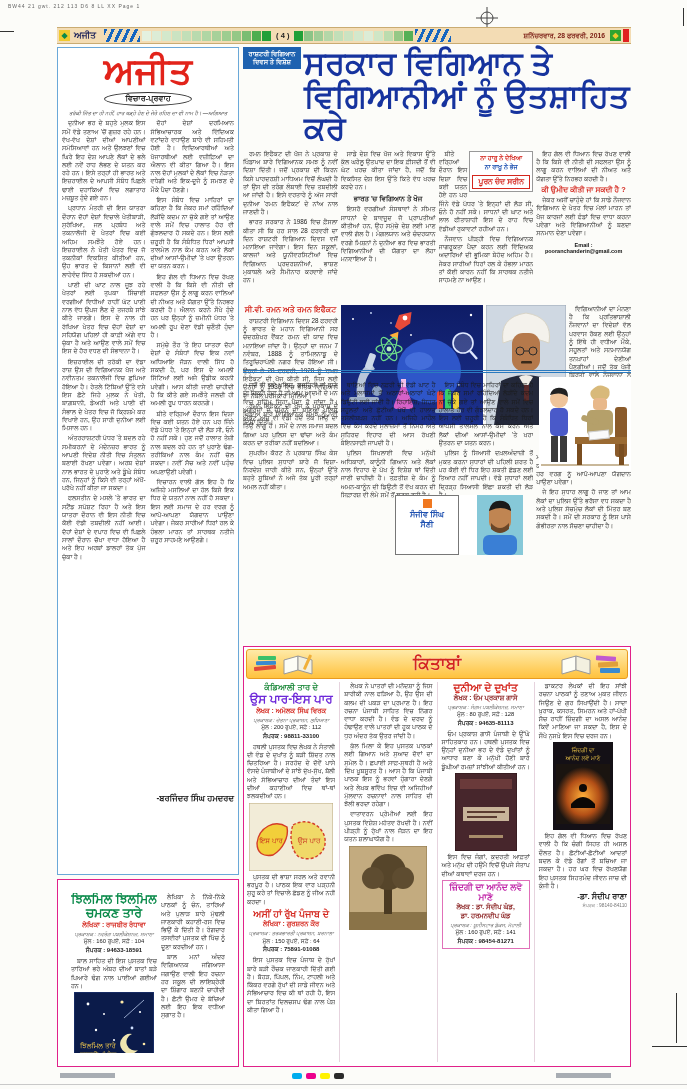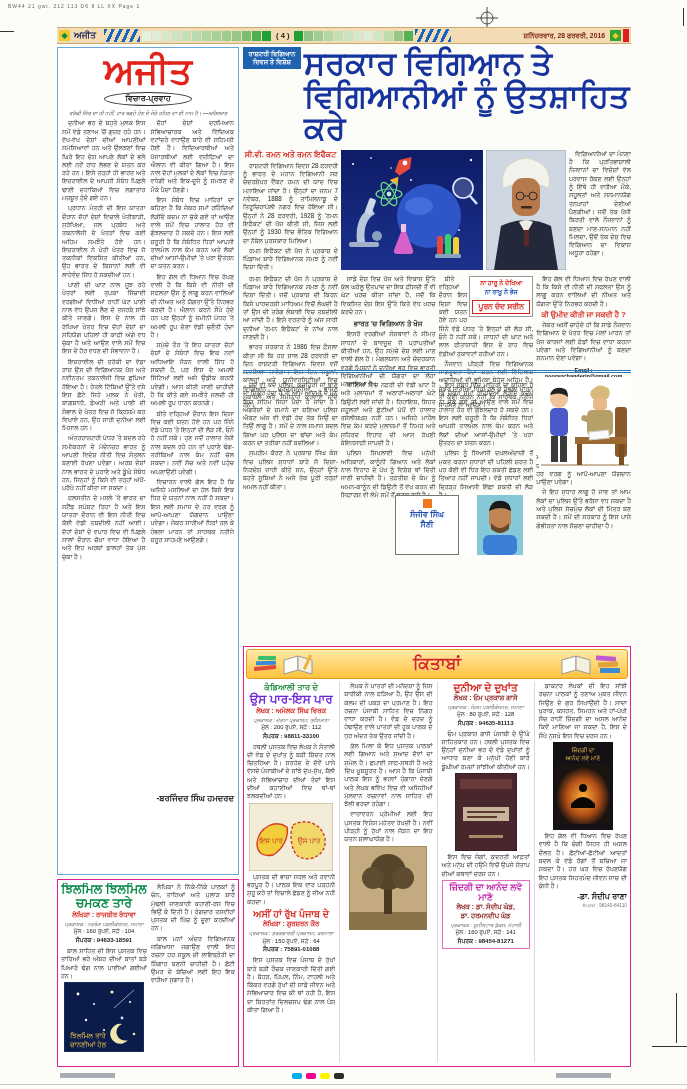--- a/index.html
+++ b/index.html
@@ -81,21 +81,21 @@
   .r-pub{font-size:5.2px;font-style:italic;color:#555;text-align:center;line-height:1.25;margin-top:1px}
   .r-price{font-size:5.8px;color:#222;text-align:center;margin-top:1px}
   .r-contact{font-size:6px;font-weight:bold;color:#222;text-align:center;margin:1px 0 2px}
   .r4-box{border:1px solid #e070b8;padding:2px;margin:2px 0;text-align:center}
   .r4-box .t{color:#c026a8;font-weight:bold;font-size:9px;line-height:1.1}
   .bk-sig{text-align:right;font-weight:bold;font-size:8px;color:#222;margin-top:2px}
   .bk-sigc{text-align:right;font-size:4.8px;color:#777}
   .coverwrap{display:flex;justify-content:center;margin:2px 0}
   
   #star-box{left:57px;top:879px;width:182px;height:188px;border:1.6px solid #e0218a;background:#fff;
-    box-sizing:border-box;padding:3px;display:flex;gap:4px}
+    box-sizing:border-box;padding:13px;display:flex;gap:4px}
   .st-c1{width:86px;overflow:hidden}
   .st-c2{flex:1;overflow:hidden}
   .st-t{color:#0a8a4a;font-weight:800;font-size:12.5px;text-align:center;line-height:1.08}
   
   .graybar{position:absolute;height:5px;background:#a8adb3;top:1073px}
   #cmyk{left:292px;top:1073px;display:flex;gap:4px}
   #cmyk span{width:10px;height:6px;border-radius:2px;display:inline-block}
   #baseline{left:0;top:1084px;width:687px;height:1px;background:#c9c9c9}
 </style>
 </head>
@@ -173,20 +173,56 @@
   <div class="edit-sig">-ਬਰਜਿੰਦਰ ਸਿੰਘ ਹਮਦਰਦ</div>
 </div>
 
 <div class="abs" id="science">
   <div class="sci-head">
     <div class="kicker">
       <div>ਰਾਸ਼ਟਰੀ ਵਿਗਿਆਨ</div>
       <div>ਦਿਵਸ ਤੇ ਵਿਸ਼ੇਸ਼</div>
     </div>
     <div class="sci-headline">ਸਰਕਾਰ ਵਿਗਿਆਨ ਤੇ ਵਿਗਿਆਨੀਆਂ ਨੂੰ ਉਤਸ਼ਾਹਿਤ ਕਰੇ</div>
+  </div>
+  <div class="sci-row" style="height:150px">
+    <div class="sci-c nt" style="flex:1">
+        <p>ਰਮਨ ਇਫੈਕਟ ਦੀ ਖੋਜ ਨੇ ਪ੍ਰਕਾਸ਼ ਦੇ ਖਿੰਡਾਅ ਬਾਰੇ ਵਿਗਿਆਨਕ ਸਮਝ ਨੂੰ ਨਵੀਂ ਦਿਸ਼ਾ ਦਿੱਤੀ। ਜਦੋਂ ਪ੍ਰਕਾਸ਼ ਦੀ ਕਿਰਨ ਕਿਸੇ ਪਾਰਦਰਸ਼ੀ ਮਾਧਿਅਮ ਵਿਚੋਂ ਲੰਘਦੀ ਹੈ ਤਾਂ ਉਸ ਦੀ ਤਰੰਗ ਲੰਬਾਈ ਵਿਚ ਤਬਦੀਲੀ ਆ ਜਾਂਦੀ ਹੈ। ਇਸੇ ਵਰਤਾਰੇ ਨੂੰ ਅੱਜ ਸਾਰੀ ਦੁਨੀਆ 'ਰਮਨ ਇਫੈਕਟ' ਦੇ ਨਾਂਅ ਨਾਲ ਜਾਣਦੀ ਹੈ।</p>
+        <p>ਭਾਰਤ ਸਰਕਾਰ ਨੇ 1986 ਵਿਚ ਫ਼ੈਸਲਾ ਕੀਤਾ ਸੀ ਕਿ ਹਰ ਸਾਲ 28 ਫਰਵਰੀ ਦਾ ਦਿਨ ਰਾਸ਼ਟਰੀ ਵਿਗਿਆਨ ਦਿਵਸ ਵਜੋਂ ਮਨਾਇਆ ਜਾਵੇਗਾ। ਇਸ ਦਿਨ ਸਕੂਲਾਂ, ਕਾਲਜਾਂ ਅਤੇ ਯੂਨੀਵਰਸਿਟੀਆਂ ਵਿਚ ਵਿਗਿਆਨ ਪ੍ਰਦਰਸ਼ਨੀਆਂ, ਭਾਸ਼ਣ ਮੁਕਾਬਲੇ ਅਤੇ ਸੈਮੀਨਾਰ ਕਰਵਾਏ ਜਾਂਦੇ ਹਨ।</p>
+      </div>
+    <div class="sci-c" style="flex:1">
+      <div class="nt">
+          <p>ਸਾਡੇ ਦੇਸ਼ ਵਿਚ ਖੋਜ ਅਤੇ ਵਿਕਾਸ ਉੱਤੇ ਕੁੱਲ ਘਰੇਲੂ ਉਤਪਾਦ ਦਾ ਇਕ ਫ਼ੀਸਦੀ ਤੋਂ ਵੀ ਘੱਟ ਖਰਚ ਕੀਤਾ ਜਾਂਦਾ ਹੈ, ਜਦੋਂ ਕਿ ਵਿਕਸਿਤ ਦੇਸ਼ ਇਸ ਉੱਤੇ ਕਿਤੇ ਵੱਧ ਖਰਚ ਕਰਦੇ ਹਨ।</p>
+        </div>
+      <div class="bold-sub">ਭਾਰਤ 'ਚ ਵਿਗਿਆਨ ਤੇ ਖੋਜ</div>
+      <div class="nt">
+          <p>ਇਸਰੋ ਵਰਗੀਆਂ ਸੰਸਥਾਵਾਂ ਨੇ ਸੀਮਤ ਸਾਧਨਾਂ ਦੇ ਬਾਵਜੂਦ ਜੋ ਪ੍ਰਾਪਤੀਆਂ ਕੀਤੀਆਂ ਹਨ, ਉਹ ਸਮੁੱਚੇ ਦੇਸ਼ ਲਈ ਮਾਣ ਵਾਲੀ ਗੱਲ ਹੈ। ਮੰਗਲਯਾਨ ਅਤੇ ਚੰਦਰਯਾਨ ਵਰਗੇ ਮਿਸ਼ਨਾਂ ਨੇ ਦੁਨੀਆ ਭਰ ਵਿਚ ਭਾਰਤੀ ਵਿਗਿਆਨੀਆਂ ਦੀ ਯੋਗਤਾ ਦਾ ਲੋਹਾ ਮਨਵਾਇਆ ਹੈ।</p>
+        </div>
+    </div>
+    <div class="sci-c nt" style="flex:1">
+      <div class="quote-box">
+        <div class="l1">ਨਾ ਹਾਰੂ ਨੇ ਦੇਖਿਆ</div>
+        <div class="l2">ਨਾ ਰਾਖੂ ਨੇ ਭੇਜ</div>
+        <div class="nm">ਪੂਰਨ ਚੰਦ ਸਰੀਨ</div>
+      </div>
+      <div>
+          <p>ਬੀਤੇ ਵਰ੍ਹਿਆਂ ਦੌਰਾਨ ਇਸ ਦਿਸ਼ਾ ਵਿਚ ਕਈ ਯਤਨ ਹੋਏ ਹਨ ਪਰ ਜਿੰਨੇ ਵੱਡੇ ਪੱਧਰ 'ਤੇ ਇਨ੍ਹਾਂ ਦੀ ਲੋੜ ਸੀ, ਓਨੇ ਹੋ ਨਹੀਂ ਸਕੇ। ਸਾਧਨਾਂ ਦੀ ਘਾਟ ਅਤੇ ਲਾਲ ਫੀਤਾਸ਼ਾਹੀ ਇਸ ਦੇ ਰਾਹ ਵਿਚ ਵੱਡੀਆਂ ਰੁਕਾਵਟਾਂ ਰਹੀਆਂ ਹਨ।</p>
+          <p>ਨੌਜਵਾਨ ਪੀੜ੍ਹੀ ਵਿਚ ਵਿਗਿਆਨਕ ਜਾਗਰੂਕਤਾ ਪੈਦਾ ਕਰਨ ਲਈ ਵਿੱਦਿਅਕ ਅਦਾਰਿਆਂ ਦੀ ਭੂਮਿਕਾ ਬੇਹੱਦ ਅਹਿਮ ਹੈ। ਜੇਕਰ ਸਾਰੀਆਂ ਧਿਰਾਂ ਰਲ ਕੇ ਹੰਭਲਾ ਮਾਰਨ ਤਾਂ ਕੋਈ ਕਾਰਨ ਨਹੀਂ ਕਿ ਸਾਰਥਕ ਨਤੀਜੇ ਸਾਹਮਣੇ ਨਾ ਆਉਣ।</p>
+        </div>
+    </div>
+    <div class="sci-c" style="flex:1">
+      <div class="nt">
+          <p>ਇਹ ਗੱਲ ਵੀ ਧਿਆਨ ਵਿਚ ਰੱਖਣ ਵਾਲੀ ਹੈ ਕਿ ਕਿਸੇ ਵੀ ਨੀਤੀ ਦੀ ਸਫਲਤਾ ਉਸ ਨੂੰ ਲਾਗੂ ਕਰਨ ਵਾਲਿਆਂ ਦੀ ਨੀਅਤ ਅਤੇ ਯੋਗਤਾ ਉੱਤੇ ਨਿਰਭਰ ਕਰਦੀ ਹੈ।</p>
+        </div>
+      <div class="red-sub" style="font-size:7.4px">ਕੀ ਉਮੀਦ ਕੀਤੀ ਜਾ ਸਕਦੀ ਹੈ ?</div>
+      <div class="nt">
+          <p>ਜੇਕਰ ਅਸੀਂ ਚਾਹੁੰਦੇ ਹਾਂ ਕਿ ਸਾਡੇ ਨੌਜਵਾਨ ਵਿਗਿਆਨ ਦੇ ਖੇਤਰ ਵਿਚ ਮੱਲਾਂ ਮਾਰਨ ਤਾਂ ਖੋਜ ਕਾਰਜਾਂ ਲਈ ਫੰਡਾਂ ਵਿਚ ਵਾਧਾ ਕਰਨਾ ਪਵੇਗਾ ਅਤੇ ਵਿਗਿਆਨੀਆਂ ਨੂੰ ਬਣਦਾ ਸਨਮਾਨ ਦੇਣਾ ਪਵੇਗਾ।</p>
+        </div>
+      <div class="email-line">Email : pooranchanderin@gmail.com</div>
+    </div>
   </div>
   <div class="sci-row" style="height:120px">
     <div class="sci-c" style="width:95px">
       <div class="red-sub">ਸੀ.ਵੀ. ਰਮਨ ਅਤੇ ਰਮਨ ਇਫੈਕਟ</div>
       <div class="nt" style="height:108px">
           <p>ਰਾਸ਼ਟਰੀ ਵਿਗਿਆਨ ਦਿਵਸ 28 ਫਰਵਰੀ ਨੂੰ ਭਾਰਤ ਦੇ ਮਹਾਨ ਵਿਗਿਆਨੀ ਸਰ ਚੰਦਰਸ਼ੇਖਰ ਵੈਂਕਟ ਰਮਨ ਦੀ ਯਾਦ ਵਿਚ ਮਨਾਇਆ ਜਾਂਦਾ ਹੈ। ਉਨ੍ਹਾਂ ਦਾ ਜਨਮ 7 ਨਵੰਬਰ, 1888 ਨੂੰ ਤਾਮਿਲਨਾਡੂ ਦੇ ਤਿਰੂਚਿਰਾਪੱਲੀ ਨਗਰ ਵਿਚ ਹੋਇਆ ਸੀ। ਉਨ੍ਹਾਂ ਨੇ 28 ਫਰਵਰੀ, 1928 ਨੂੰ 'ਰਮਨ ਇਫੈਕਟ' ਦੀ ਖੋਜ ਕੀਤੀ ਸੀ, ਜਿਸ ਲਈ ਉਨ੍ਹਾਂ ਨੂੰ 1930 ਵਿਚ ਭੌਤਿਕ ਵਿਗਿਆਨ ਦਾ ਨੋਬੇਲ ਪੁਰਸਕਾਰ ਮਿਲਿਆ।</p>
           <p>ਰਮਨ ਇਫੈਕਟ ਦੀ ਖੋਜ ਨੇ ਪ੍ਰਕਾਸ਼ ਦੇ ਖਿੰਡਾਅ ਬਾਰੇ ਵਿਗਿਆਨਕ ਸਮਝ ਨੂੰ ਨਵੀਂ ਦਿਸ਼ਾ ਦਿੱਤੀ।</p>
         </div>
     </div>
     <svg width="142" height="120" viewBox="0 0 142 120">
@@ -248,56 +284,20 @@
       <line x1="38" y1="46" x2="43" y2="46" stroke="#2a2a2a" stroke-width="1"></line>
       <rect x="35" y="56" width="11" height="2.6" rx="1.2" fill="#3a2a1a"></rect>
       <path d="M8 120 L15 76 Q40 64 65 76 L72 120 Z" fill="#23283a"></path>
       <path d="M33 72 L40 84 L47 72 Q40 68 33 72 Z" fill="#f0ede6"></path>
       <rect x="38" y="80" width="5" height="16" fill="#5a2a2a"></rect>
     </svg>
     <div class="sci-c nt" style="flex:1">
         <p>ਵਿਗਿਆਨੀਆਂ ਦਾ ਮੰਨਣਾ ਹੈ ਕਿ ਪ੍ਰਤਿਭਾਸ਼ਾਲੀ ਨੌਜਵਾਨਾਂ ਦਾ ਵਿਦੇਸ਼ਾਂ ਵੱਲ ਪਰਵਾਸ ਰੋਕਣ ਲਈ ਉਨ੍ਹਾਂ ਨੂੰ ਇੱਥੇ ਹੀ ਵਧੀਆ ਮੌਕੇ, ਸਹੂਲਤਾਂ ਅਤੇ ਸਨਮਾਨਯੋਗ ਤਨਖ਼ਾਹਾਂ ਦੇਣੀਆਂ ਪੈਣਗੀਆਂ। ਜਦੋਂ ਤੱਕ ਖੋਜੀ ਬਿਰਤੀ ਵਾਲੇ ਨੌਜਵਾਨਾਂ ਨੂੰ ਬਣਦਾ ਮਾਣ-ਸਨਮਾਨ ਨਹੀਂ ਮਿਲਦਾ, ਉਦੋਂ ਤੱਕ ਦੇਸ਼ ਵਿਚ ਵਿਗਿਆਨ ਦਾ ਵਿਕਾਸ ਅਧੂਰਾ ਰਹੇਗਾ।</p>
       </div>
   </div>
-  <div class="sci-row" style="height:150px">
-    <div class="sci-c nt" style="flex:1">
-        <p>ਰਮਨ ਇਫੈਕਟ ਦੀ ਖੋਜ ਨੇ ਪ੍ਰਕਾਸ਼ ਦੇ ਖਿੰਡਾਅ ਬਾਰੇ ਵਿਗਿਆਨਕ ਸਮਝ ਨੂੰ ਨਵੀਂ ਦਿਸ਼ਾ ਦਿੱਤੀ। ਜਦੋਂ ਪ੍ਰਕਾਸ਼ ਦੀ ਕਿਰਨ ਕਿਸੇ ਪਾਰਦਰਸ਼ੀ ਮਾਧਿਅਮ ਵਿਚੋਂ ਲੰਘਦੀ ਹੈ ਤਾਂ ਉਸ ਦੀ ਤਰੰਗ ਲੰਬਾਈ ਵਿਚ ਤਬਦੀਲੀ ਆ ਜਾਂਦੀ ਹੈ। ਇਸੇ ਵਰਤਾਰੇ ਨੂੰ ਅੱਜ ਸਾਰੀ ਦੁਨੀਆ 'ਰਮਨ ਇਫੈਕਟ' ਦੇ ਨਾਂਅ ਨਾਲ ਜਾਣਦੀ ਹੈ।</p>
-        <p>ਭਾਰਤ ਸਰਕਾਰ ਨੇ 1986 ਵਿਚ ਫ਼ੈਸਲਾ ਕੀਤਾ ਸੀ ਕਿ ਹਰ ਸਾਲ 28 ਫਰਵਰੀ ਦਾ ਦਿਨ ਰਾਸ਼ਟਰੀ ਵਿਗਿਆਨ ਦਿਵਸ ਵਜੋਂ ਮਨਾਇਆ ਜਾਵੇਗਾ। ਇਸ ਦਿਨ ਸਕੂਲਾਂ, ਕਾਲਜਾਂ ਅਤੇ ਯੂਨੀਵਰਸਿਟੀਆਂ ਵਿਚ ਵਿਗਿਆਨ ਪ੍ਰਦਰਸ਼ਨੀਆਂ, ਭਾਸ਼ਣ ਮੁਕਾਬਲੇ ਅਤੇ ਸੈਮੀਨਾਰ ਕਰਵਾਏ ਜਾਂਦੇ ਹਨ।</p>
-      </div>
-    <div class="sci-c" style="flex:1">
-      <div class="nt">
-          <p>ਸਾਡੇ ਦੇਸ਼ ਵਿਚ ਖੋਜ ਅਤੇ ਵਿਕਾਸ ਉੱਤੇ ਕੁੱਲ ਘਰੇਲੂ ਉਤਪਾਦ ਦਾ ਇਕ ਫ਼ੀਸਦੀ ਤੋਂ ਵੀ ਘੱਟ ਖਰਚ ਕੀਤਾ ਜਾਂਦਾ ਹੈ, ਜਦੋਂ ਕਿ ਵਿਕਸਿਤ ਦੇਸ਼ ਇਸ ਉੱਤੇ ਕਿਤੇ ਵੱਧ ਖਰਚ ਕਰਦੇ ਹਨ।</p>
-        </div>
-      <div class="bold-sub">ਭਾਰਤ 'ਚ ਵਿਗਿਆਨ ਤੇ ਖੋਜ</div>
-      <div class="nt">
-          <p>ਇਸਰੋ ਵਰਗੀਆਂ ਸੰਸਥਾਵਾਂ ਨੇ ਸੀਮਤ ਸਾਧਨਾਂ ਦੇ ਬਾਵਜੂਦ ਜੋ ਪ੍ਰਾਪਤੀਆਂ ਕੀਤੀਆਂ ਹਨ, ਉਹ ਸਮੁੱਚੇ ਦੇਸ਼ ਲਈ ਮਾਣ ਵਾਲੀ ਗੱਲ ਹੈ। ਮੰਗਲਯਾਨ ਅਤੇ ਚੰਦਰਯਾਨ ਵਰਗੇ ਮਿਸ਼ਨਾਂ ਨੇ ਦੁਨੀਆ ਭਰ ਵਿਚ ਭਾਰਤੀ ਵਿਗਿਆਨੀਆਂ ਦੀ ਯੋਗਤਾ ਦਾ ਲੋਹਾ ਮਨਵਾਇਆ ਹੈ।</p>
-        </div>
-    </div>
-    <div class="sci-c nt" style="flex:1">
-      <div class="quote-box">
-        <div class="l1">ਨਾ ਹਾਰੂ ਨੇ ਦੇਖਿਆ</div>
-        <div class="l2">ਨਾ ਰਾਖੂ ਨੇ ਭੇਜ</div>
-        <div class="nm">ਪੂਰਨ ਚੰਦ ਸਰੀਨ</div>
-      </div>
-      <div>
-          <p>ਬੀਤੇ ਵਰ੍ਹਿਆਂ ਦੌਰਾਨ ਇਸ ਦਿਸ਼ਾ ਵਿਚ ਕਈ ਯਤਨ ਹੋਏ ਹਨ ਪਰ ਜਿੰਨੇ ਵੱਡੇ ਪੱਧਰ 'ਤੇ ਇਨ੍ਹਾਂ ਦੀ ਲੋੜ ਸੀ, ਓਨੇ ਹੋ ਨਹੀਂ ਸਕੇ। ਸਾਧਨਾਂ ਦੀ ਘਾਟ ਅਤੇ ਲਾਲ ਫੀਤਾਸ਼ਾਹੀ ਇਸ ਦੇ ਰਾਹ ਵਿਚ ਵੱਡੀਆਂ ਰੁਕਾਵਟਾਂ ਰਹੀਆਂ ਹਨ।</p>
-          <p>ਨੌਜਵਾਨ ਪੀੜ੍ਹੀ ਵਿਚ ਵਿਗਿਆਨਕ ਜਾਗਰੂਕਤਾ ਪੈਦਾ ਕਰਨ ਲਈ ਵਿੱਦਿਅਕ ਅਦਾਰਿਆਂ ਦੀ ਭੂਮਿਕਾ ਬੇਹੱਦ ਅਹਿਮ ਹੈ। ਜੇਕਰ ਸਾਰੀਆਂ ਧਿਰਾਂ ਰਲ ਕੇ ਹੰਭਲਾ ਮਾਰਨ ਤਾਂ ਕੋਈ ਕਾਰਨ ਨਹੀਂ ਕਿ ਸਾਰਥਕ ਨਤੀਜੇ ਸਾਹਮਣੇ ਨਾ ਆਉਣ।</p>
-        </div>
-    </div>
-    <div class="sci-c" style="flex:1">
-      <div class="nt">
-          <p>ਇਹ ਗੱਲ ਵੀ ਧਿਆਨ ਵਿਚ ਰੱਖਣ ਵਾਲੀ ਹੈ ਕਿ ਕਿਸੇ ਵੀ ਨੀਤੀ ਦੀ ਸਫਲਤਾ ਉਸ ਨੂੰ ਲਾਗੂ ਕਰਨ ਵਾਲਿਆਂ ਦੀ ਨੀਅਤ ਅਤੇ ਯੋਗਤਾ ਉੱਤੇ ਨਿਰਭਰ ਕਰਦੀ ਹੈ।</p>
-        </div>
-      <div class="red-sub" style="font-size:7.4px">ਕੀ ਉਮੀਦ ਕੀਤੀ ਜਾ ਸਕਦੀ ਹੈ ?</div>
-      <div class="nt">
-          <p>ਜੇਕਰ ਅਸੀਂ ਚਾਹੁੰਦੇ ਹਾਂ ਕਿ ਸਾਡੇ ਨੌਜਵਾਨ ਵਿਗਿਆਨ ਦੇ ਖੇਤਰ ਵਿਚ ਮੱਲਾਂ ਮਾਰਨ ਤਾਂ ਖੋਜ ਕਾਰਜਾਂ ਲਈ ਫੰਡਾਂ ਵਿਚ ਵਾਧਾ ਕਰਨਾ ਪਵੇਗਾ ਅਤੇ ਵਿਗਿਆਨੀਆਂ ਨੂੰ ਬਣਦਾ ਸਨਮਾਨ ਦੇਣਾ ਪਵੇਗਾ।</p>
-        </div>
-      <div class="email-line">Email : pooranchanderin@gmail.com</div>
-    </div>
-  </div>
 </div>
 
 <div class="abs" id="police">
   <svg class="abs" style="right:0;top:4px" width="92" height="94" viewBox="0 0 92 94">
     <rect width="92" height="94" fill="#ffffff"></rect>
     <line x1="2" y1="88" x2="90" y2="88" stroke="#c9b89a" stroke-width="2"></line>
     <g>
       <circle cx="20" cy="22" r="9" fill="#efc49a"></circle>
       <path d="M11 18 Q14 8 26 12 Q29 14 29 20 Q22 14 11 18 Z" fill="#222"></path>
       <rect x="11" y="31" width="18" height="28" rx="5" fill="#4a5ac9"></rect>

